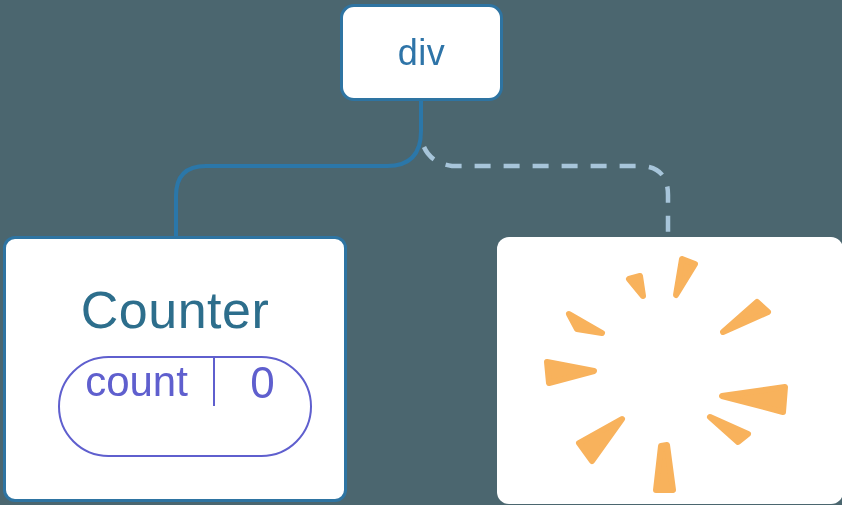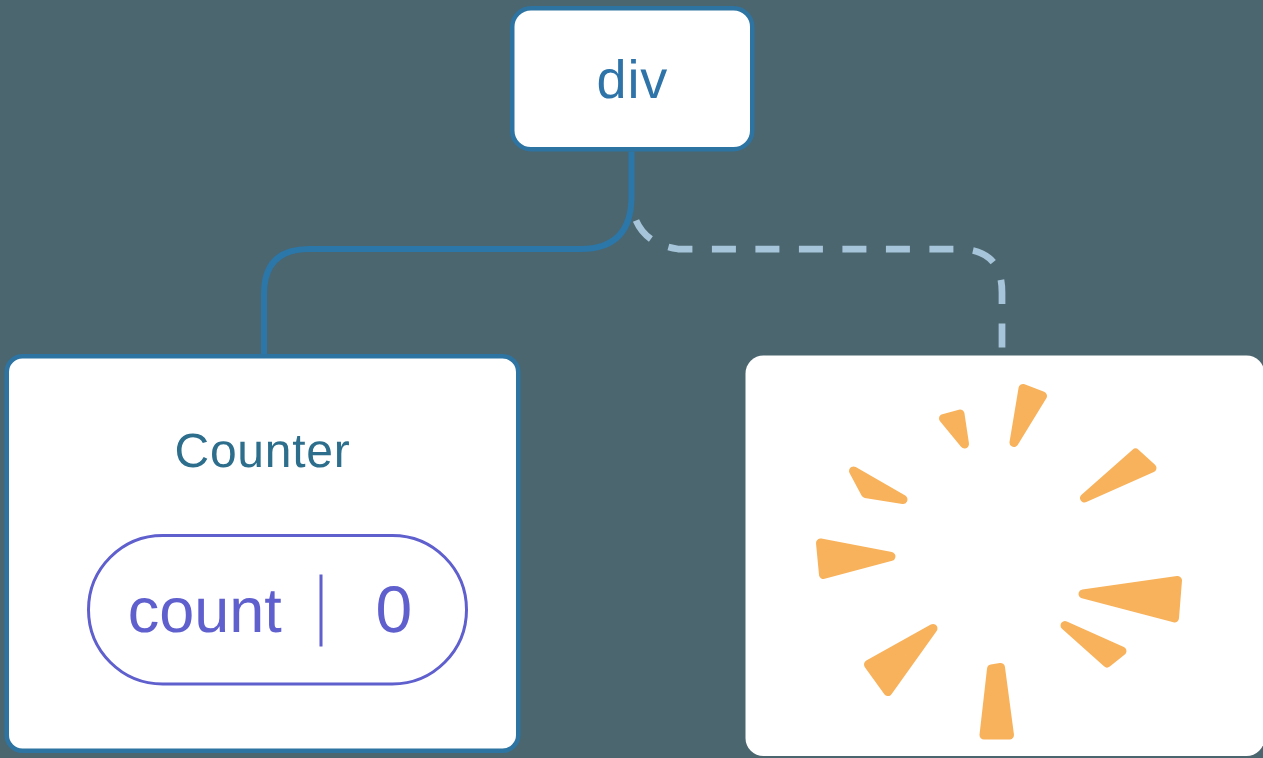--- a/index.html
+++ b/index.html
@@ -38,28 +38,28 @@
     letter-spacing:.5px;
   }
   .node.counter{
     left:3px;top:236px;width:344px;height:266px;
     border:3px solid var(--node-border);
     border-radius:12px;
   }
   .counter-title{
     position:absolute;left:0;top:45px;width:100%;
     text-align:center;
-    font-size:32px;font-weight:500;color:var(--component-title);
+    font-size:52px;font-weight:500;color:var(--component-title);
     line-height:1;letter-spacing:.5px;
   }
   .pill{
     position:absolute;left:52px;top:117px;width:254px;height:101px;
     border:2.5px solid var(--state-purple);
     border-radius:52px;
-    display:flex;align-items:center;
+    display:flex;align-items:flex-start;
     background:var(--node-bg);
   }
   .pill-cell{
     display:flex;align-items:center;justify-content:center;
     color:var(--state-purple);
   }
   .pill-cell.name{
     width:155px;
     border-right:2.5px solid var(--state-purple);
     font-size:42px;

